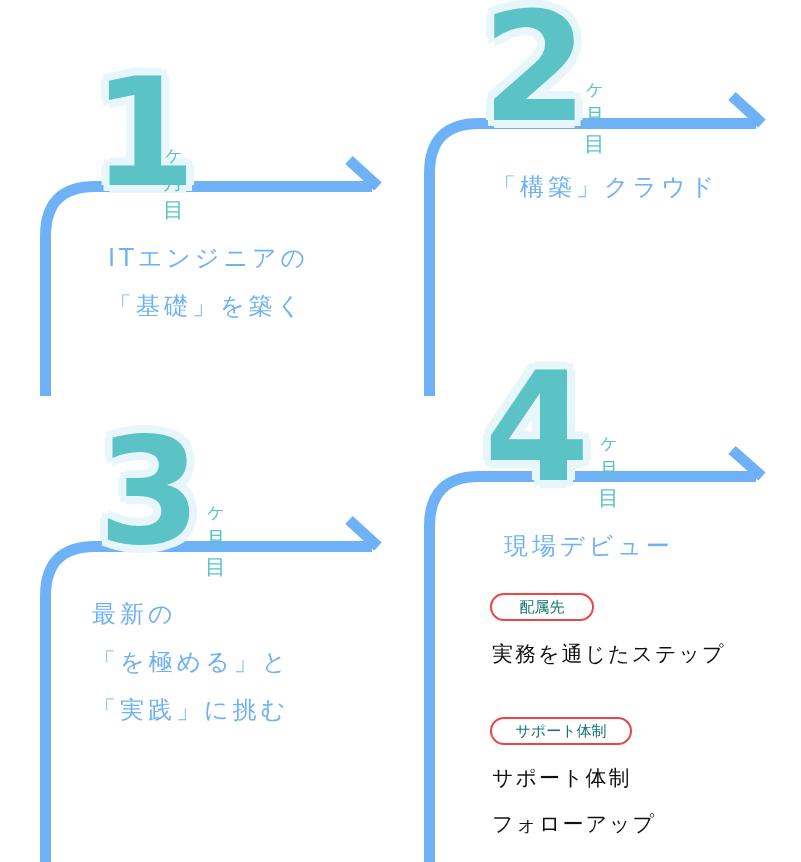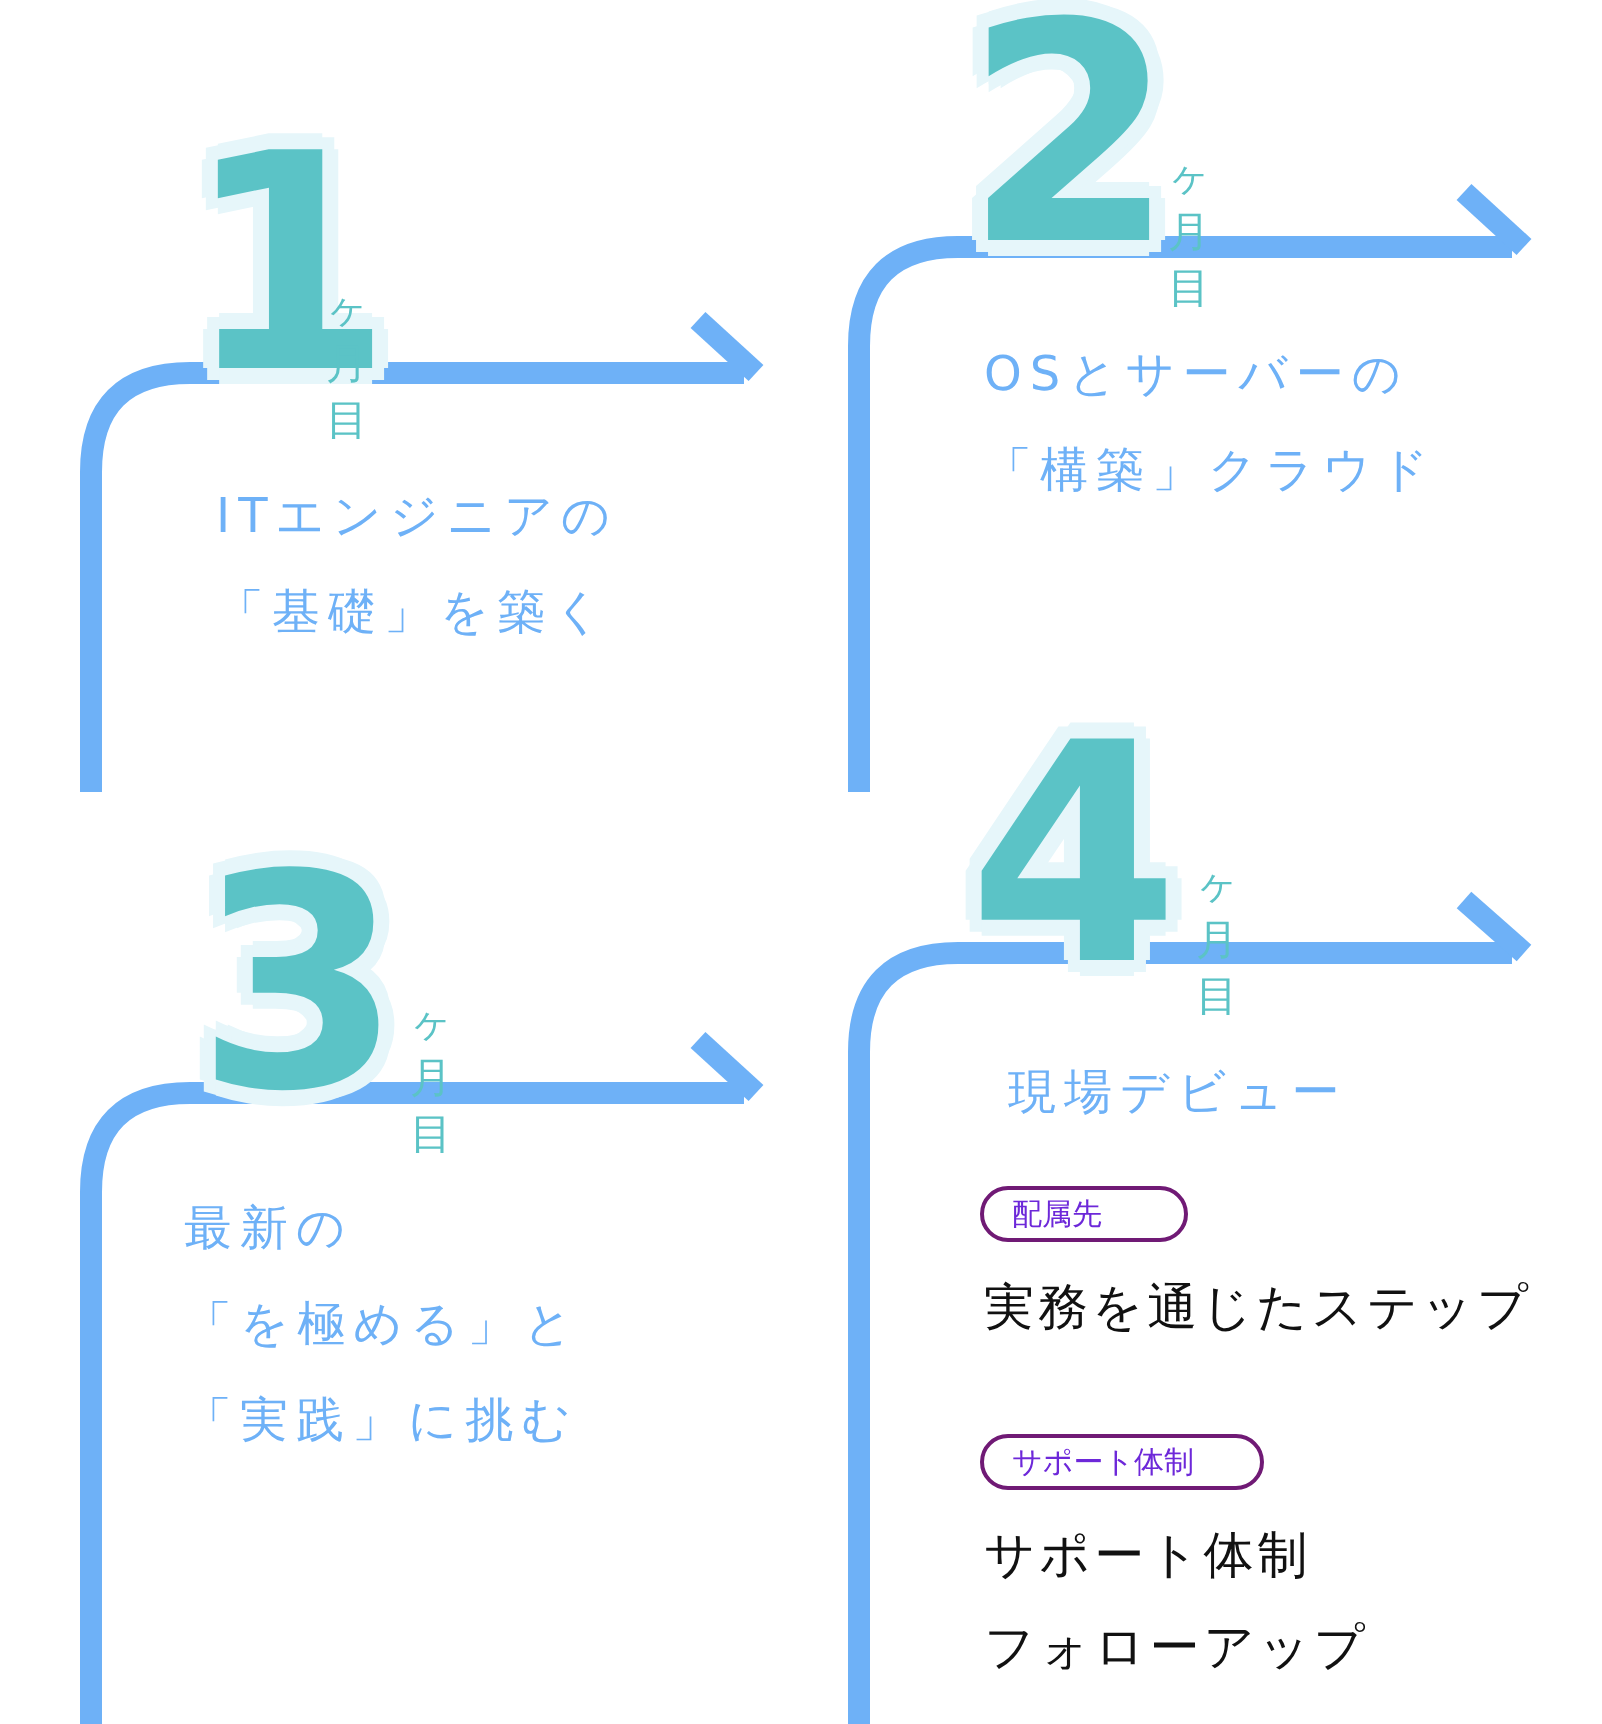--- a/index.html
+++ b/index.html
@@ -11,23 +11,23 @@
   .bignum { position:absolute; font-family:"DejaVu Sans", "Liberation Sans", sans-serif;
             font-weight:bold; color:#5bc3c6; line-height:1;
             -webkit-text-stroke:0;
             text-shadow:
               0 0 0 #e6f6fa,
               8px 0 0 #e6f6fa, -8px 0 0 #e6f6fa, 0 8px 0 #e6f6fa, 0 -8px 0 #e6f6fa,
               6px 6px 0 #e6f6fa, -6px 6px 0 #e6f6fa, 6px -6px 0 #e6f6fa, -6px -6px 0 #e6f6fa,
               4px 0 0 #e6f6fa, -4px 0 0 #e6f6fa, 0 4px 0 #e6f6fa, 0 -4px 0 #e6f6fa; }
   .month { position:absolute; color:#5bc3c6; font-size:21px; letter-spacing:5px; }
   .title { position:absolute; color:#6eb1f7; font-size:24px; letter-spacing:4px; line-height:48px; white-space:nowrap; }
-  .badge { position:absolute; height:24px; border:2px solid #701a75; border-radius:14px; color:#6d28d9;
-           font-size:15px; line-height:24px; text-align:left; box-sizing:content-box; padding:0 14px; white-space:nowrap; }
-  .detail { position:absolute; color:#111111; font-size:25px; letter-spacing:2px; line-height:46px; white-space:nowrap; }
+  .badge { position:absolute; height:24px; border:2px solid #ef4444; border-radius:14px; color:#0f766e;
+           font-size:15px; line-height:24px; text-align:center; box-sizing:content-box; padding:0 14px; white-space:nowrap; }
+  .detail { position:absolute; color:#111111; font-size:21px; letter-spacing:2px; line-height:46px; white-space:nowrap; }
 </style>
 </head>
 <body>
 
 <svg class="path" width="801" height="862">
   <path d="M45.5,396 V236 Q45.5,186.5 95,186.5 H372"></path>
   <path d="M349,160 L378,186.5"></path>
   <path d="M429.5,396 V173 Q429.5,123.5 479,123.5 H756"></path>
   <path d="M732,96 L762,123.5"></path>
   <path d="M45.5,862 V596 Q45.5,546.5 95,546.5 H372"></path>
@@ -42,21 +42,20 @@
   <div class="title" style="left:108px;top:234px;">
     <div>ITエンジニアの</div>
     <div>「基礎」を築く</div>
   </div>
 </div>
 
 <div class="card">
   <div class="bignum" style="left:482px;top:-8px;font-size:152px;">2</div>
   <div class="month" style="left:584px;top:74px;">ヶ月目</div>
   <div class="title" style="left:492px;top:163px;">
-    <div>OSとサーバーの</div>
     <div>「構築」クラウド</div>
   </div>
 </div>
 
 <div class="card">
   <div class="bignum" style="left:98px;top:418px;font-size:148px;">3</div>
   <div class="month" style="left:205px;top:497px;">ヶ月目</div>
   <div class="title" style="left:92px;top:590px;">
     <div>最新の</div>
     <div>「を極める」と</div>

